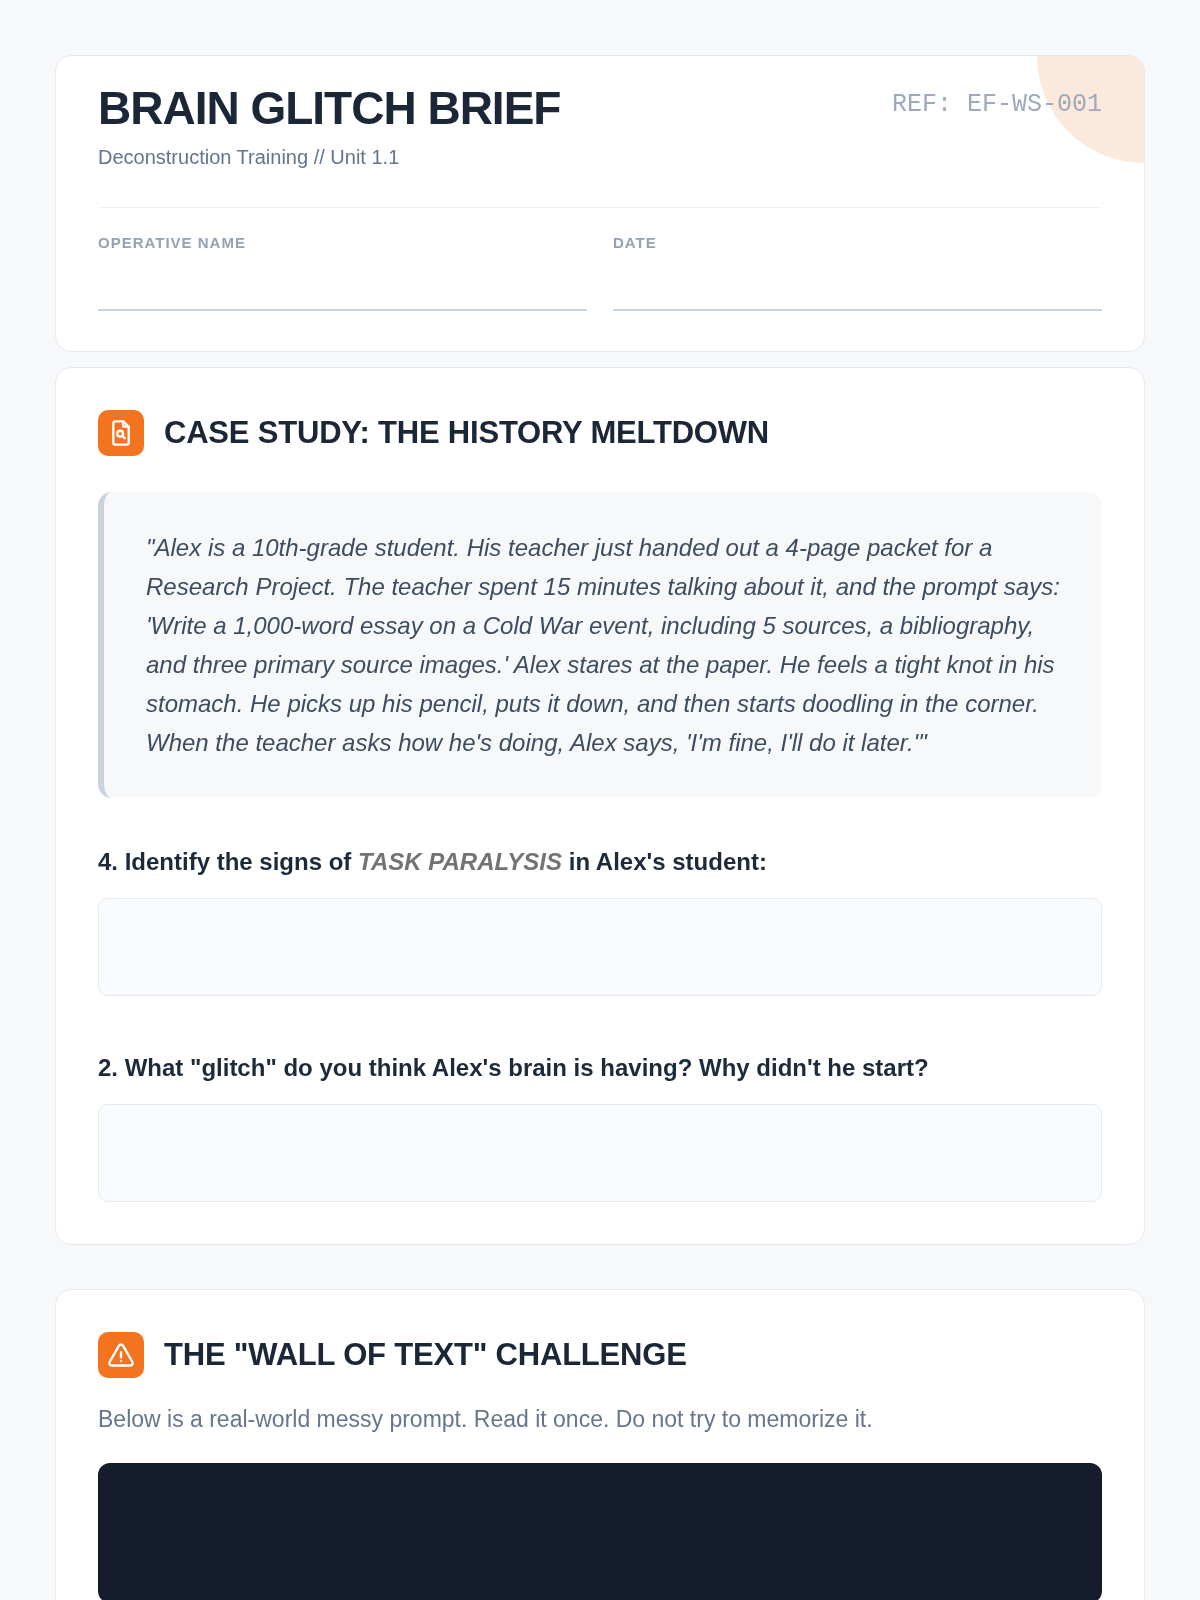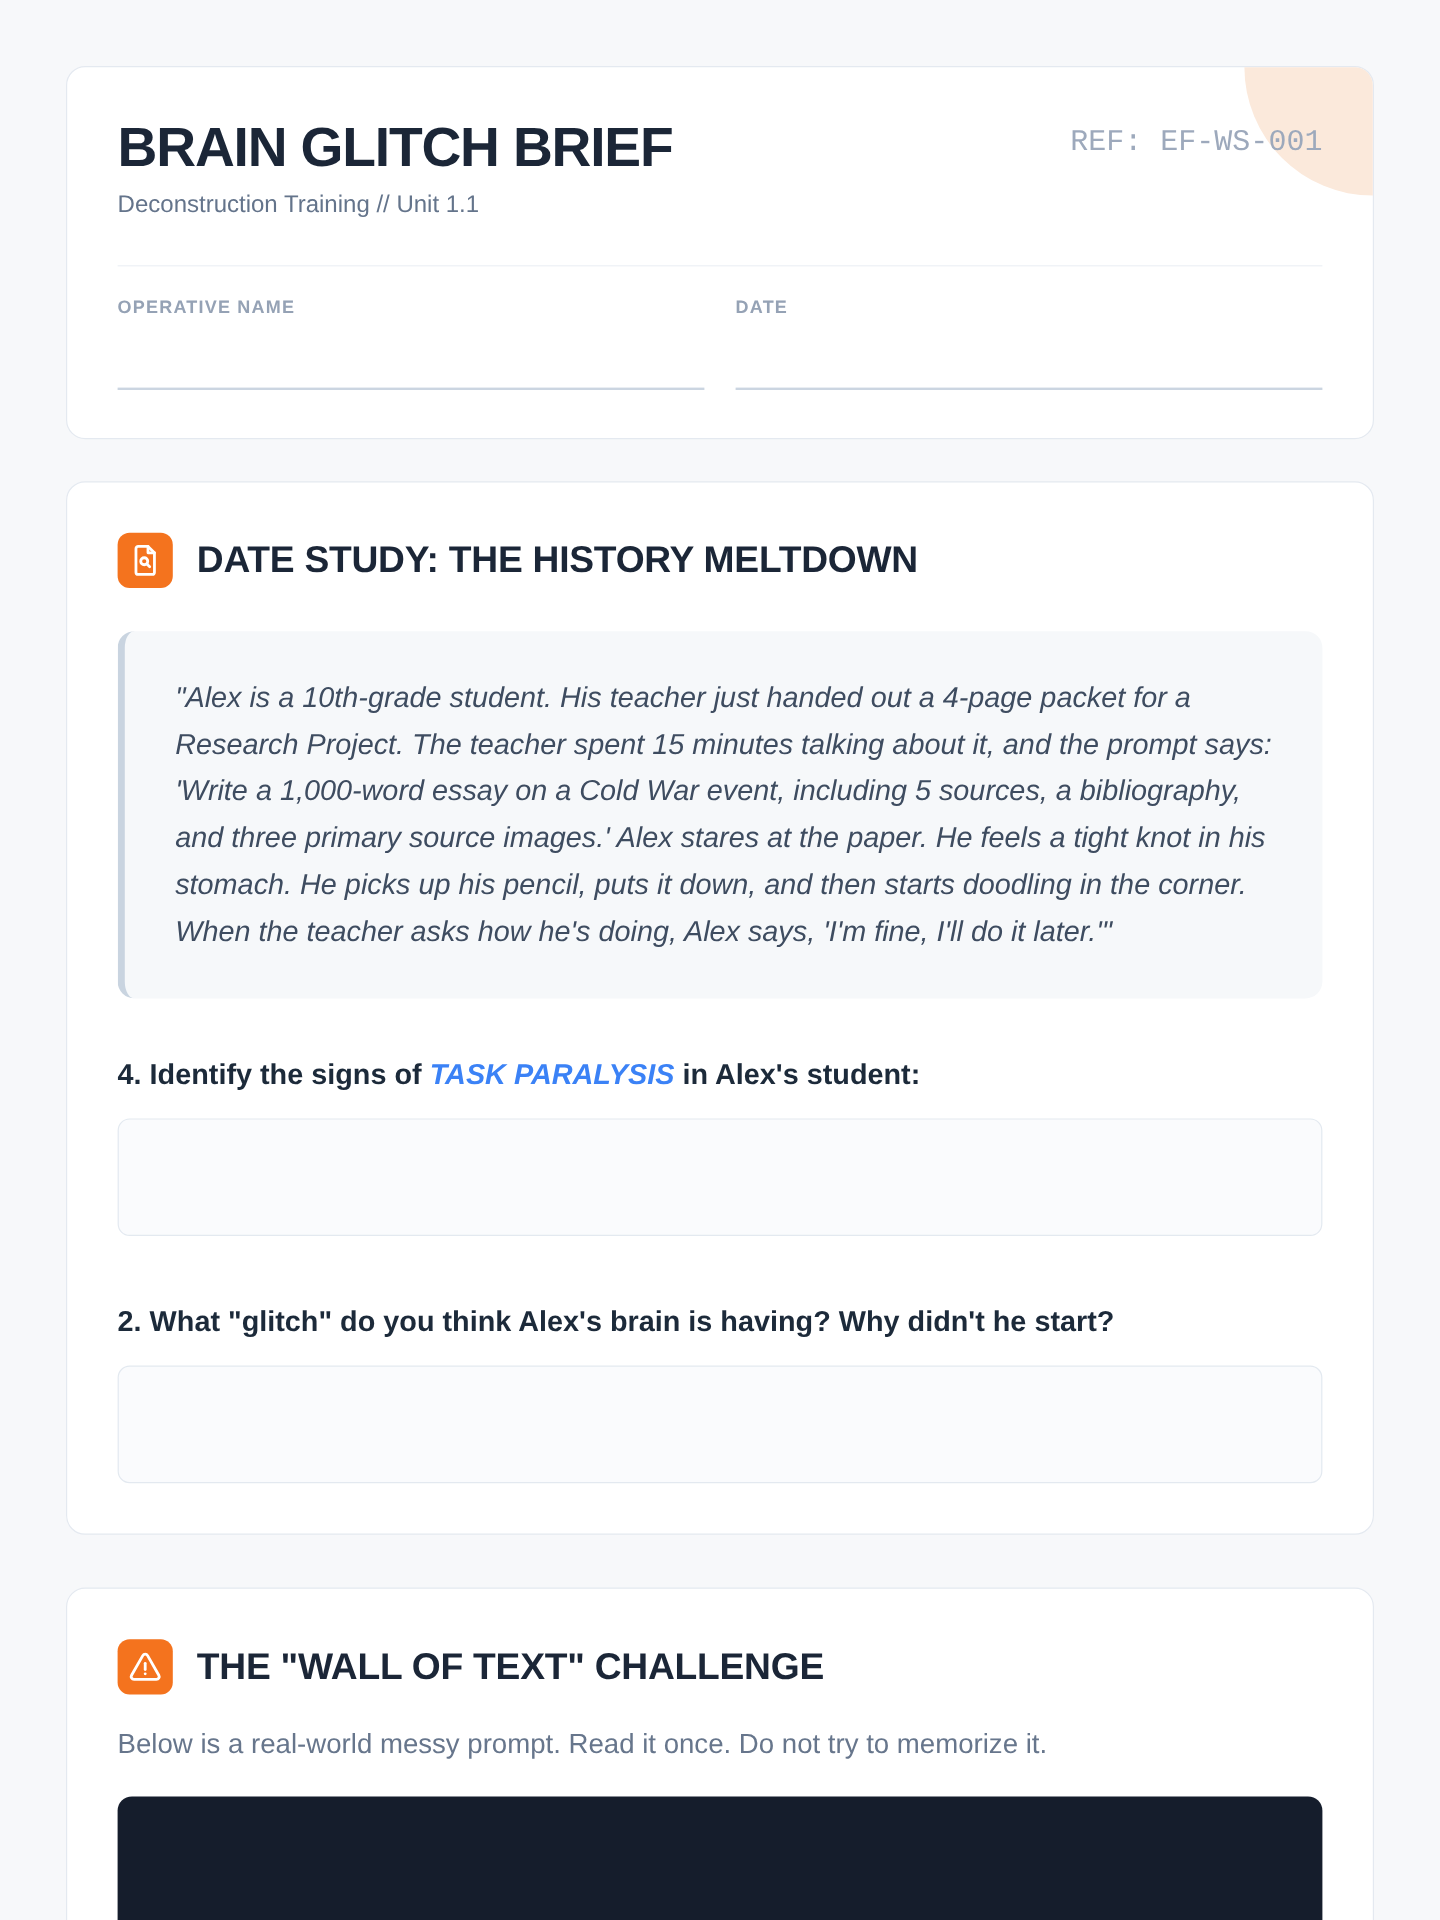--- a/index.html
+++ b/index.html
@@ -13,21 +13,21 @@
 
   .card {
     background:#FFFFFF;
     border:1px solid #E4E9F0;
     border-radius:16px;
     position:relative;
     overflow:hidden;
   }
 
   
-  .card-header { padding:42px 42px 40px; margin-bottom:35px; }
+  .card-header { padding:28px 42px 40px; margin-bottom:15px; }
   .corner-decor {
     position:absolute; top:-107px; right:-107px;
     width:214px; height:214px; border-radius:50%;
     background:#FBE9DB;
   }
   .header-row { display:flex; justify-content:space-between; align-items:flex-start; position:relative; }
   .doc-title {
     font-size:46px; font-weight:900; letter-spacing:-1px;
     color:#1B2637; line-height:1.05;
     font-stretch:condensed;
@@ -65,21 +65,21 @@
     background:#F6F8FA;
     border-left:6px solid #C9D4E0;
     border-radius:14px;
     padding:36px 42px;
     font-style:italic;
     font-size:24px; line-height:39px;
     color:#3E4C60;
   }
 
   .question { margin-top:50px; font-size:24px; font-weight:bold; color:#1C2A3A; }
-  .question .hl { color:#3b82f6; font-style:italic;text-align:center; }
+  .question .hl { color:#737373; font-style:italic;text-align:center; }
   .answer-box {
     margin-top:22px; height:98px;
     background:#FAFBFD;
     border:1px solid #E3E9F0;
     border-radius:10px;
     cursor:text;
   }
 
   .instruction { margin-top:28px; font-size:23px; color:#67768C; }
   .dark-panel {
@@ -118,21 +118,21 @@
   <section class="card card-section card-case">
     <div class="section-header">
       <div class="icon-badge">
         <svg viewBox="0 0 24 24" fill="none" stroke="#FFFFFF" stroke-width="2" stroke-linecap="round" stroke-linejoin="round">
           <path d="M14 2 H7 a1.6 1.6 0 0 0 -1.6 1.6 v16.8 a1.6 1.6 0 0 0 1.6 1.6 h10 a1.6 1.6 0 0 0 1.6 -1.6 V6.6 Z"></path>
           <path d="M14 2 v4.6 h4.6"></path>
           <circle cx="11.3" cy="12.6" r="2.5"></circle>
           <path d="M13.2 14.5 L15.2 16.5"></path>
         </svg>
       </div>
-      <h2 class="section-title">DATE STUDY: THE HISTORY MELTDOWN</h2>
+      <h2 class="section-title">CASE STUDY: THE HISTORY MELTDOWN</h2>
     </div>
 
     <div class="quote-block">"Alex is a 10th-grade student. His teacher just handed out a 4-page packet for a Research Project. The teacher spent 15 minutes talking about it, and the prompt says: 'Write a 1,000-word essay on a Cold War event, including 5 sources, a bibliography, and three primary source images.' Alex stares at the paper. He feels a tight knot in his stomach. He picks up his pencil, puts it down, and then starts doodling in the corner. When the teacher asks how he's doing, Alex says, 'I'm fine, I'll do it later.'"</div>
 
     <div class="question">
       <span>4. Identify the signs of </span><span class="hl">TASK PARALYSIS</span><span> in Alex's student:</span>
     </div>
     <div class="answer-box"></div>
 
     <div class="question" style="margin-top:58px;">

